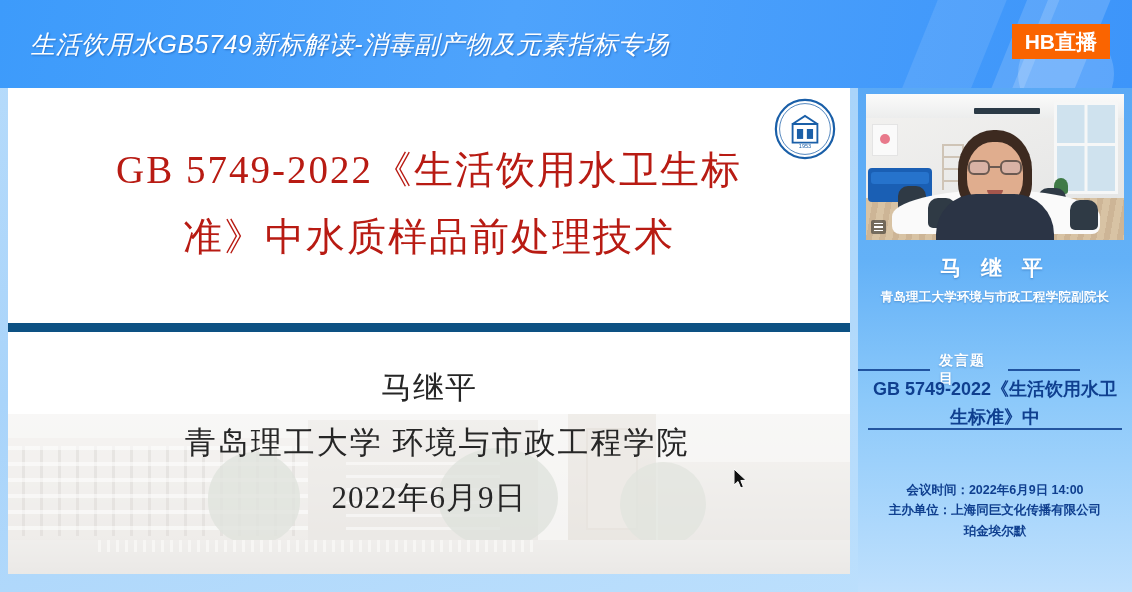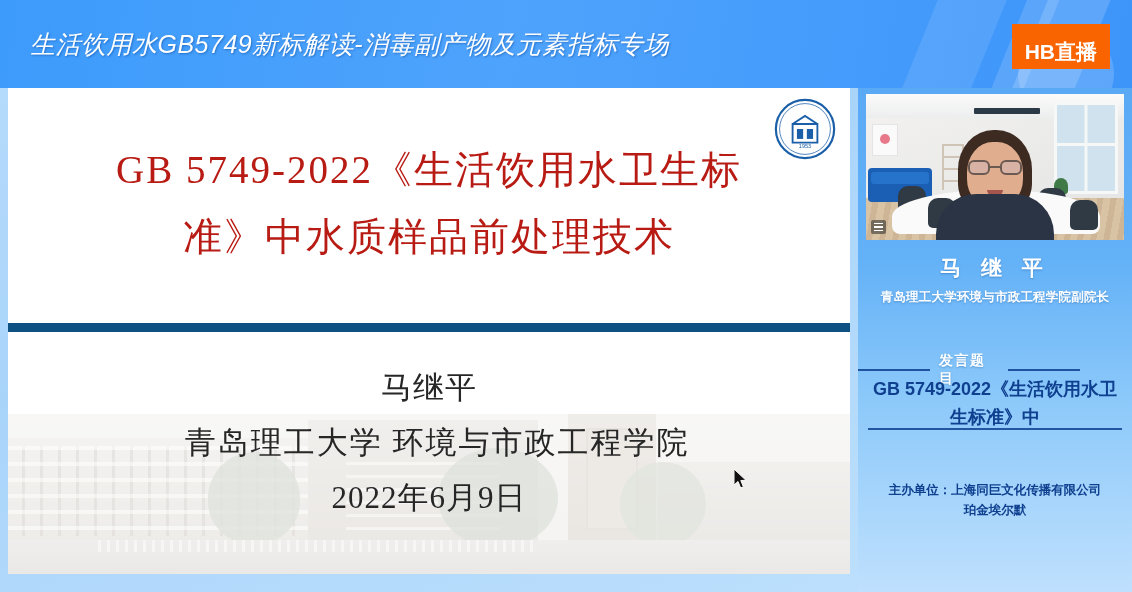--- a/index.html
+++ b/index.html
@@ -35,21 +35,21 @@
   #header-title {
     position:absolute; left:30px; top:28px;
     font-size:25px; font-weight:normal; font-style:italic;
     color:#ffffff; letter-spacing:0.5px; white-space:nowrap;
     text-shadow:1px 1px 2px rgba(0,60,140,0.45);
   }
   #live-badge {
     position:absolute; right:22px; top:24px;
     background:#fa6400; color:#ffffff;
     font-size:21px; font-weight:bold;
-    padding:17px 13px 7px 13px; line-height:1;
+    padding:7px 13px 7px 13px; line-height:1;
     white-space:nowrap;
   }
 
   
   #slide {
     position:absolute; left:8px; top:88px; width:842px; height:486px;
     background:#ffffff; overflow:hidden;
   }
   #slide-logo {
     position:absolute; right:14px; top:10px;
@@ -308,19 +308,22 @@
       <span class="rule"></span>
     </div>
 
     <div id="topic-text">
       <div>GB 5749-2022《生活饮用水卫生标准》中</div>
     </div>
     <div id="topic-underline"></div>
 
     <div id="meeting-info">
       <div class="row">
+        <span>会议时间：</span><span>2022年6月9日 14:00</span>
+      </div>
+      <div class="row">
         <span>主办单位：</span><span>上海同巨文化传播有限公司</span>
       </div>
       <div class="row">珀金埃尔默</div>
     </div>
 
   </div>
 </div>
 
 </body></html>

